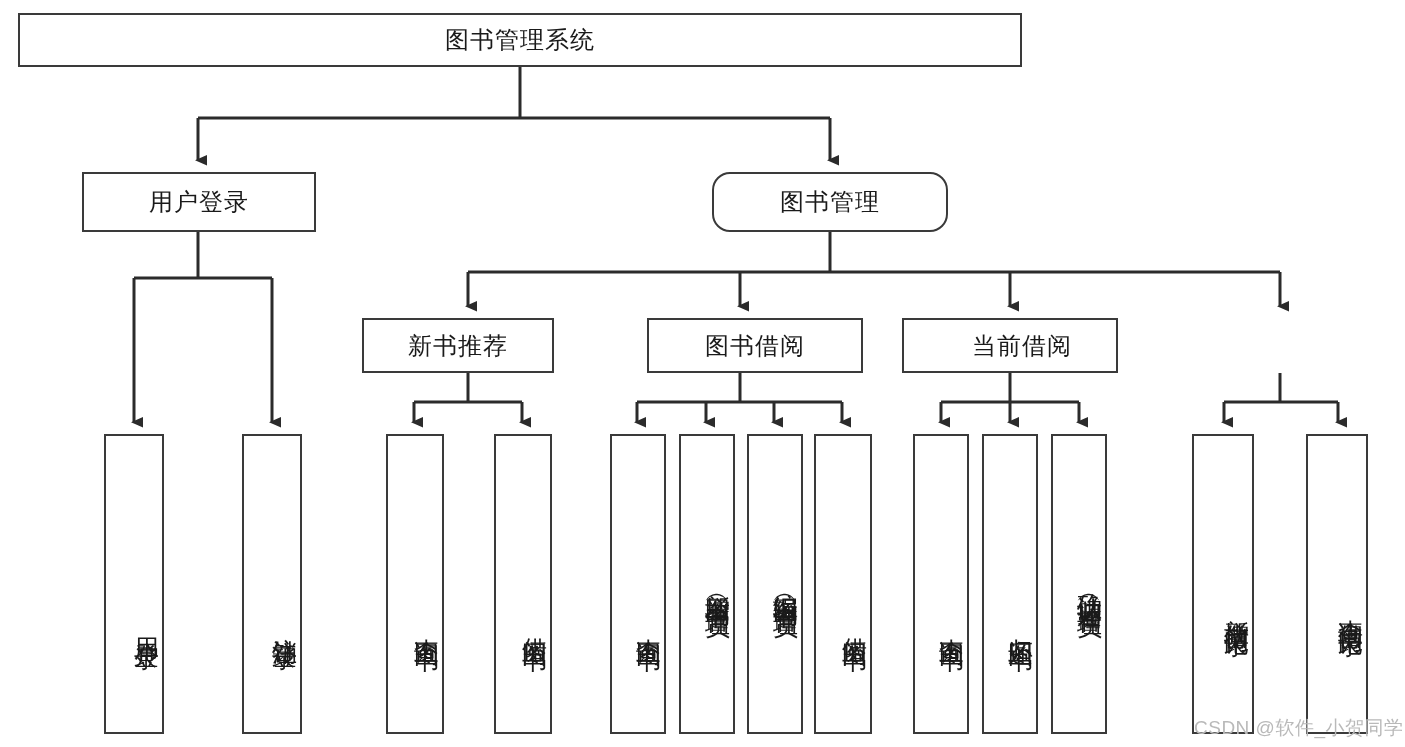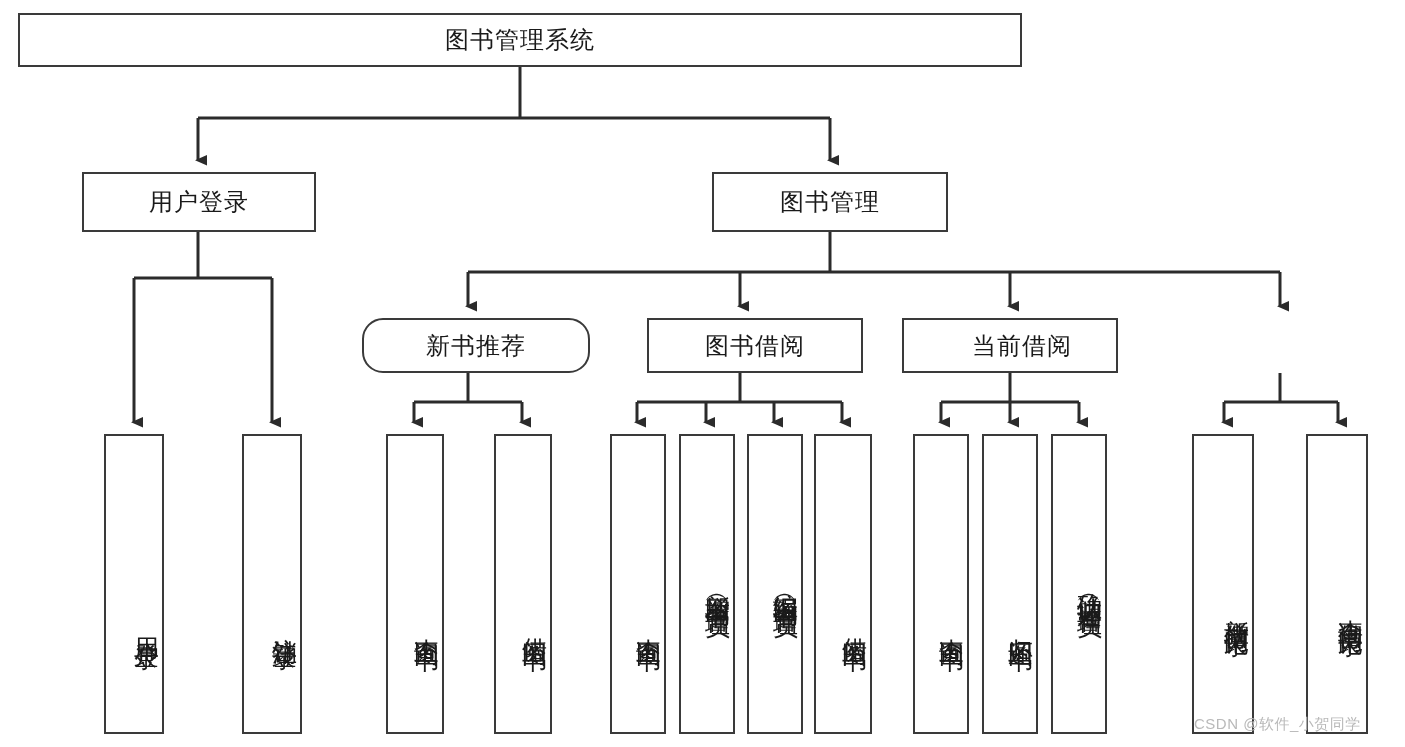--- a/index.html
+++ b/index.html
@@ -51,21 +51,21 @@
     padding-top: 6px;
   }
   .node-label {
     display: block;
     line-height: 1.25;
     white-space: pre;
   }
   .watermark {
     position: absolute;
     color: #b9b9b9;
-    font-size: 15px;
+    font-size: 19px;
     letter-spacing: 0.5px;
     white-space: nowrap;
     user-select: none;
   }
 </style>
 </head>
 <body>
 
 <div id="canvas">
 
@@ -132,25 +132,25 @@
     </g>
   </svg>
 
   <div class="node horiz" style="left:18px; top:13px; width:1004px; height:54px;">
     <span class="node-label">图书管理系统</span>
   </div>
 
   <div class="node horiz" style="left:82px; top:172px; width:234px; height:60px;">
     <span class="node-label">用户登录</span>
   </div>
-  <div class="node horiz" style="left:712px; top:172px; width:236px; height:60px;">
+  <div class="node horiz" style="left:712px; top:172px; width:236px; height:60px;border-radius:18px;">
     <span class="node-label">图书管理</span>
   </div>
 
-  <div class="node horiz" style="left:362px; top:318px; width:228px; height:55px;border-radius:21px;">
+  <div class="node horiz" style="left:362px; top:318px; width:192px; height:55px;">
     <span class="node-label">新书推荐</span>
   </div>
   <div class="node horiz" style="left:632px; top:318px; width:216px; height:55px;margin-left:15px;">
     <span class="node-label">图书借阅</span>
   </div>
   <div class="node horiz" style="left:902px; top:318px; width:216px; height:55px;padding-left:24px;">
     <span class="node-label">当前借阅</span>
   </div>
 
   <div class="node vert" style="left:104px; top:434px; width:60px; height:300px; padding-top:80px;">

